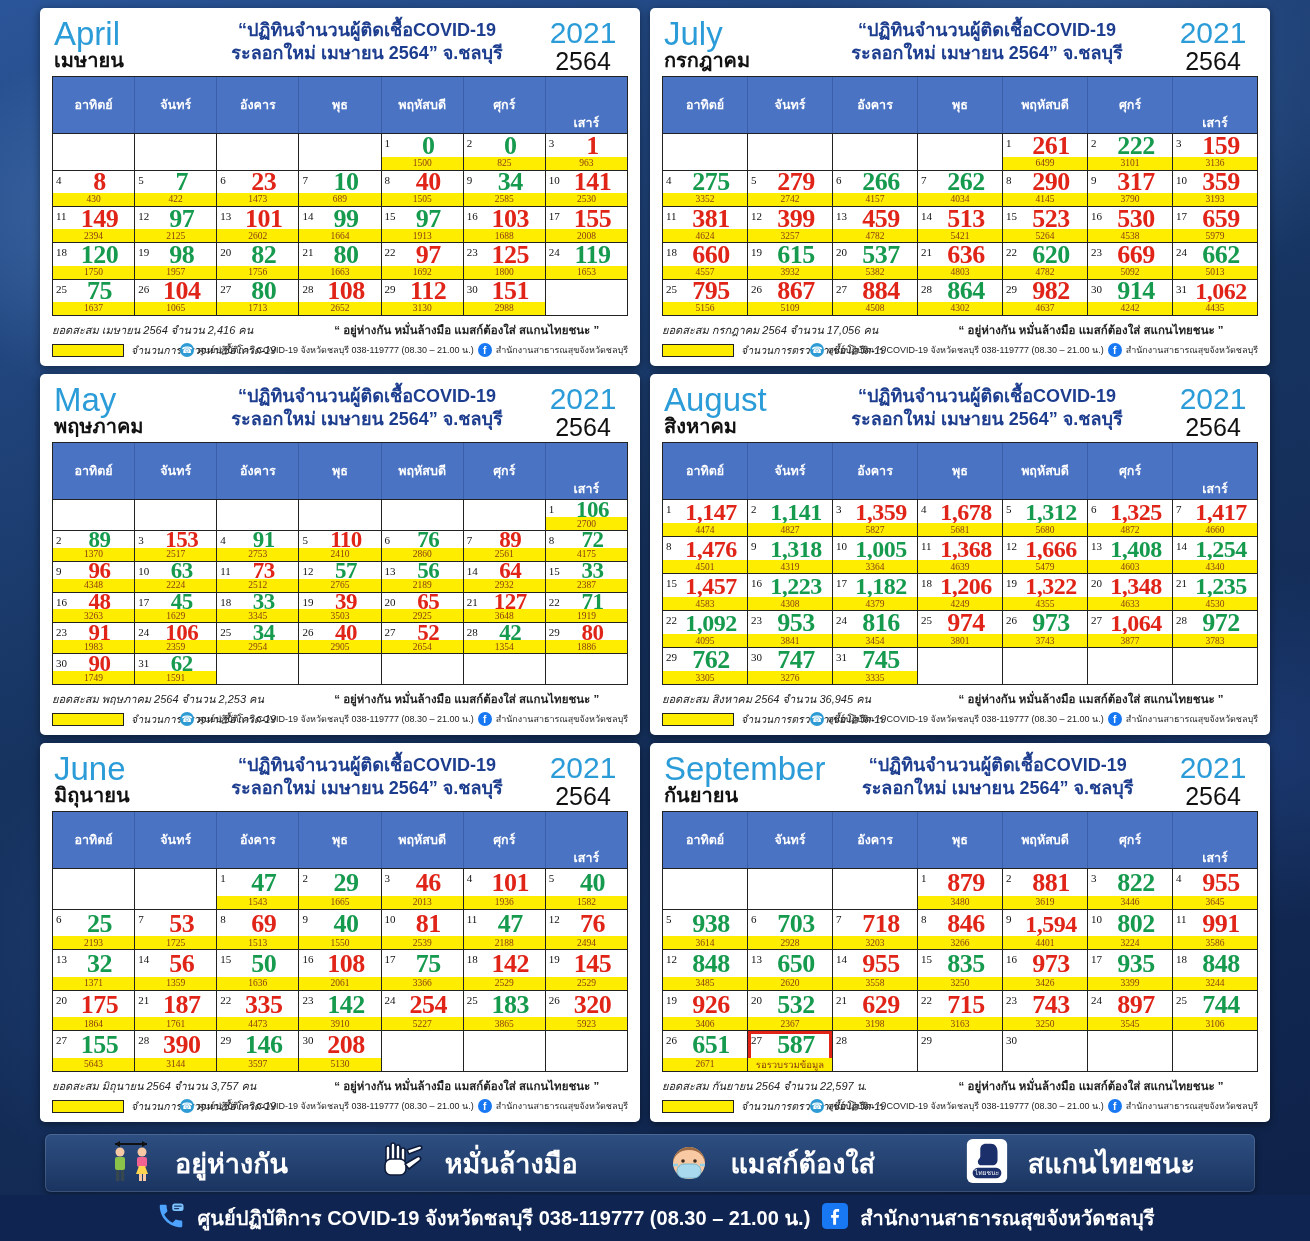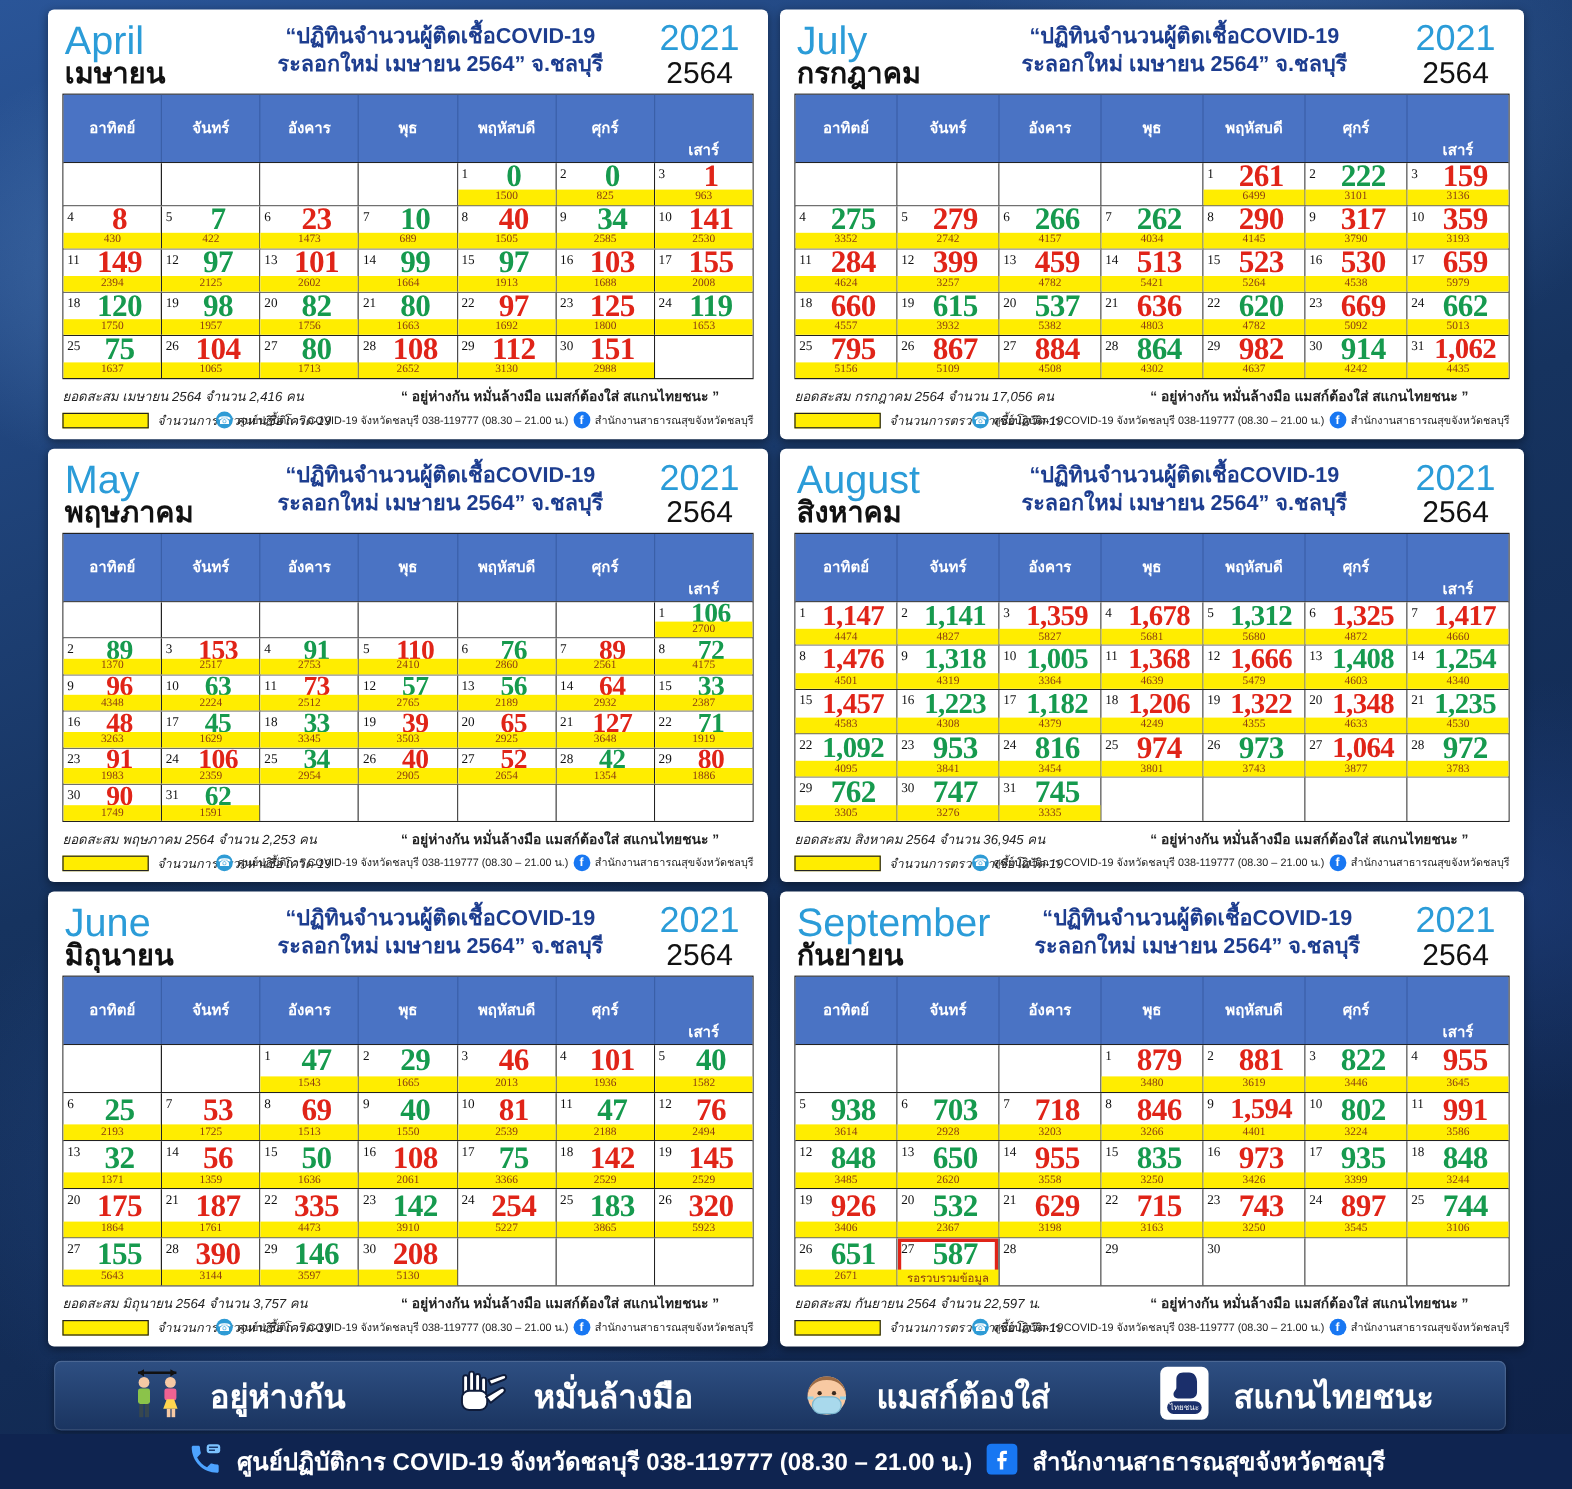--- a/index.html
+++ b/index.html
@@ -14,21 +14,21 @@
       linear-gradient(160deg, #2a5598 0%, #16335f 45%, #0e2148 100%);
   }
   .cal-area { position:absolute; top:8px; left:40px; display:grid;
     grid-template-columns:600px 620px; grid-template-rows:358px 361px 379px;
     column-gap:10px; row-gap:8px; }
   .panel { background:#fff; border-radius:5px; padding:4px 12px 6px;
     display:flex; flex-direction:column; overflow:hidden; box-shadow:0 2px 8px rgba(0,0,0,.45); }
   .panel-head { flex:0 0 60px; display:flex; align-items:flex-start; padding:4px 2px 0; }
   .month-block { min-width:140px; text-align:left; padding-top:2px; }
   .month-en { font-size:33px; line-height:.95; color:#2b9cd8; white-space:nowrap; }
-  .month-th { font-size:24px; font-weight:bold; color:#111; line-height:1.1; }
+  .month-th { font-size:20px; font-weight:bold; color:#111; line-height:1.1; }
   .title-block { flex:1; text-align:center; color:#1d3d8f; font-weight:bold; font-size:18px; line-height:1.25; padding-top:3px; }
   .year-block { min-width:86px; text-align:center; padding-top:2px; }
   .y-en { font-size:30px; color:#2b9cd8; line-height:1; }
   .y-th { font-size:25px; color:#111; line-height:1.05; }
   .cal-grid { flex:1; display:flex; flex-direction:column; border:1px solid #222; margin-top:2px; min-height:0;font-family:Liberation Serif, serif; }
   .dayhead-row { display:flex; background:#4a73c4; flex:0 0 23px; }
   .dayhead { flex:1; color:#fff; font-weight:bold; font-size:12.5px; display:flex; align-items:center; justify-content:center; border-right:1px solid #3a5fa8; }
   .dayhead:last-child { border-right:none;margin-top:36px; }
   .weeks { flex:1; display:flex; flex-direction:column; min-height:0; }
   .week { flex:1; display:flex; border-top:1px solid #222; min-height:0; }
@@ -442,21 +442,21 @@
                   <span class="daynum">10</span>
                   <span class="val red">359</span>
                 </div>
                 <div class="testbar">3193</div>
               </div>
             </div>
             <div class="week">
               <div class="cell">
                 <div class="celltop">
                   <span class="daynum">11</span>
-                  <span class="val red">284</span>
+                  <span class="val red">381</span>
                 </div>
                 <div class="testbar">4624</div>
               </div>
               <div class="cell">
                 <div class="celltop">
                   <span class="daynum">12</span>
                   <span class="val red">399</span>
                 </div>
                 <div class="testbar">3257</div>
               </div>

